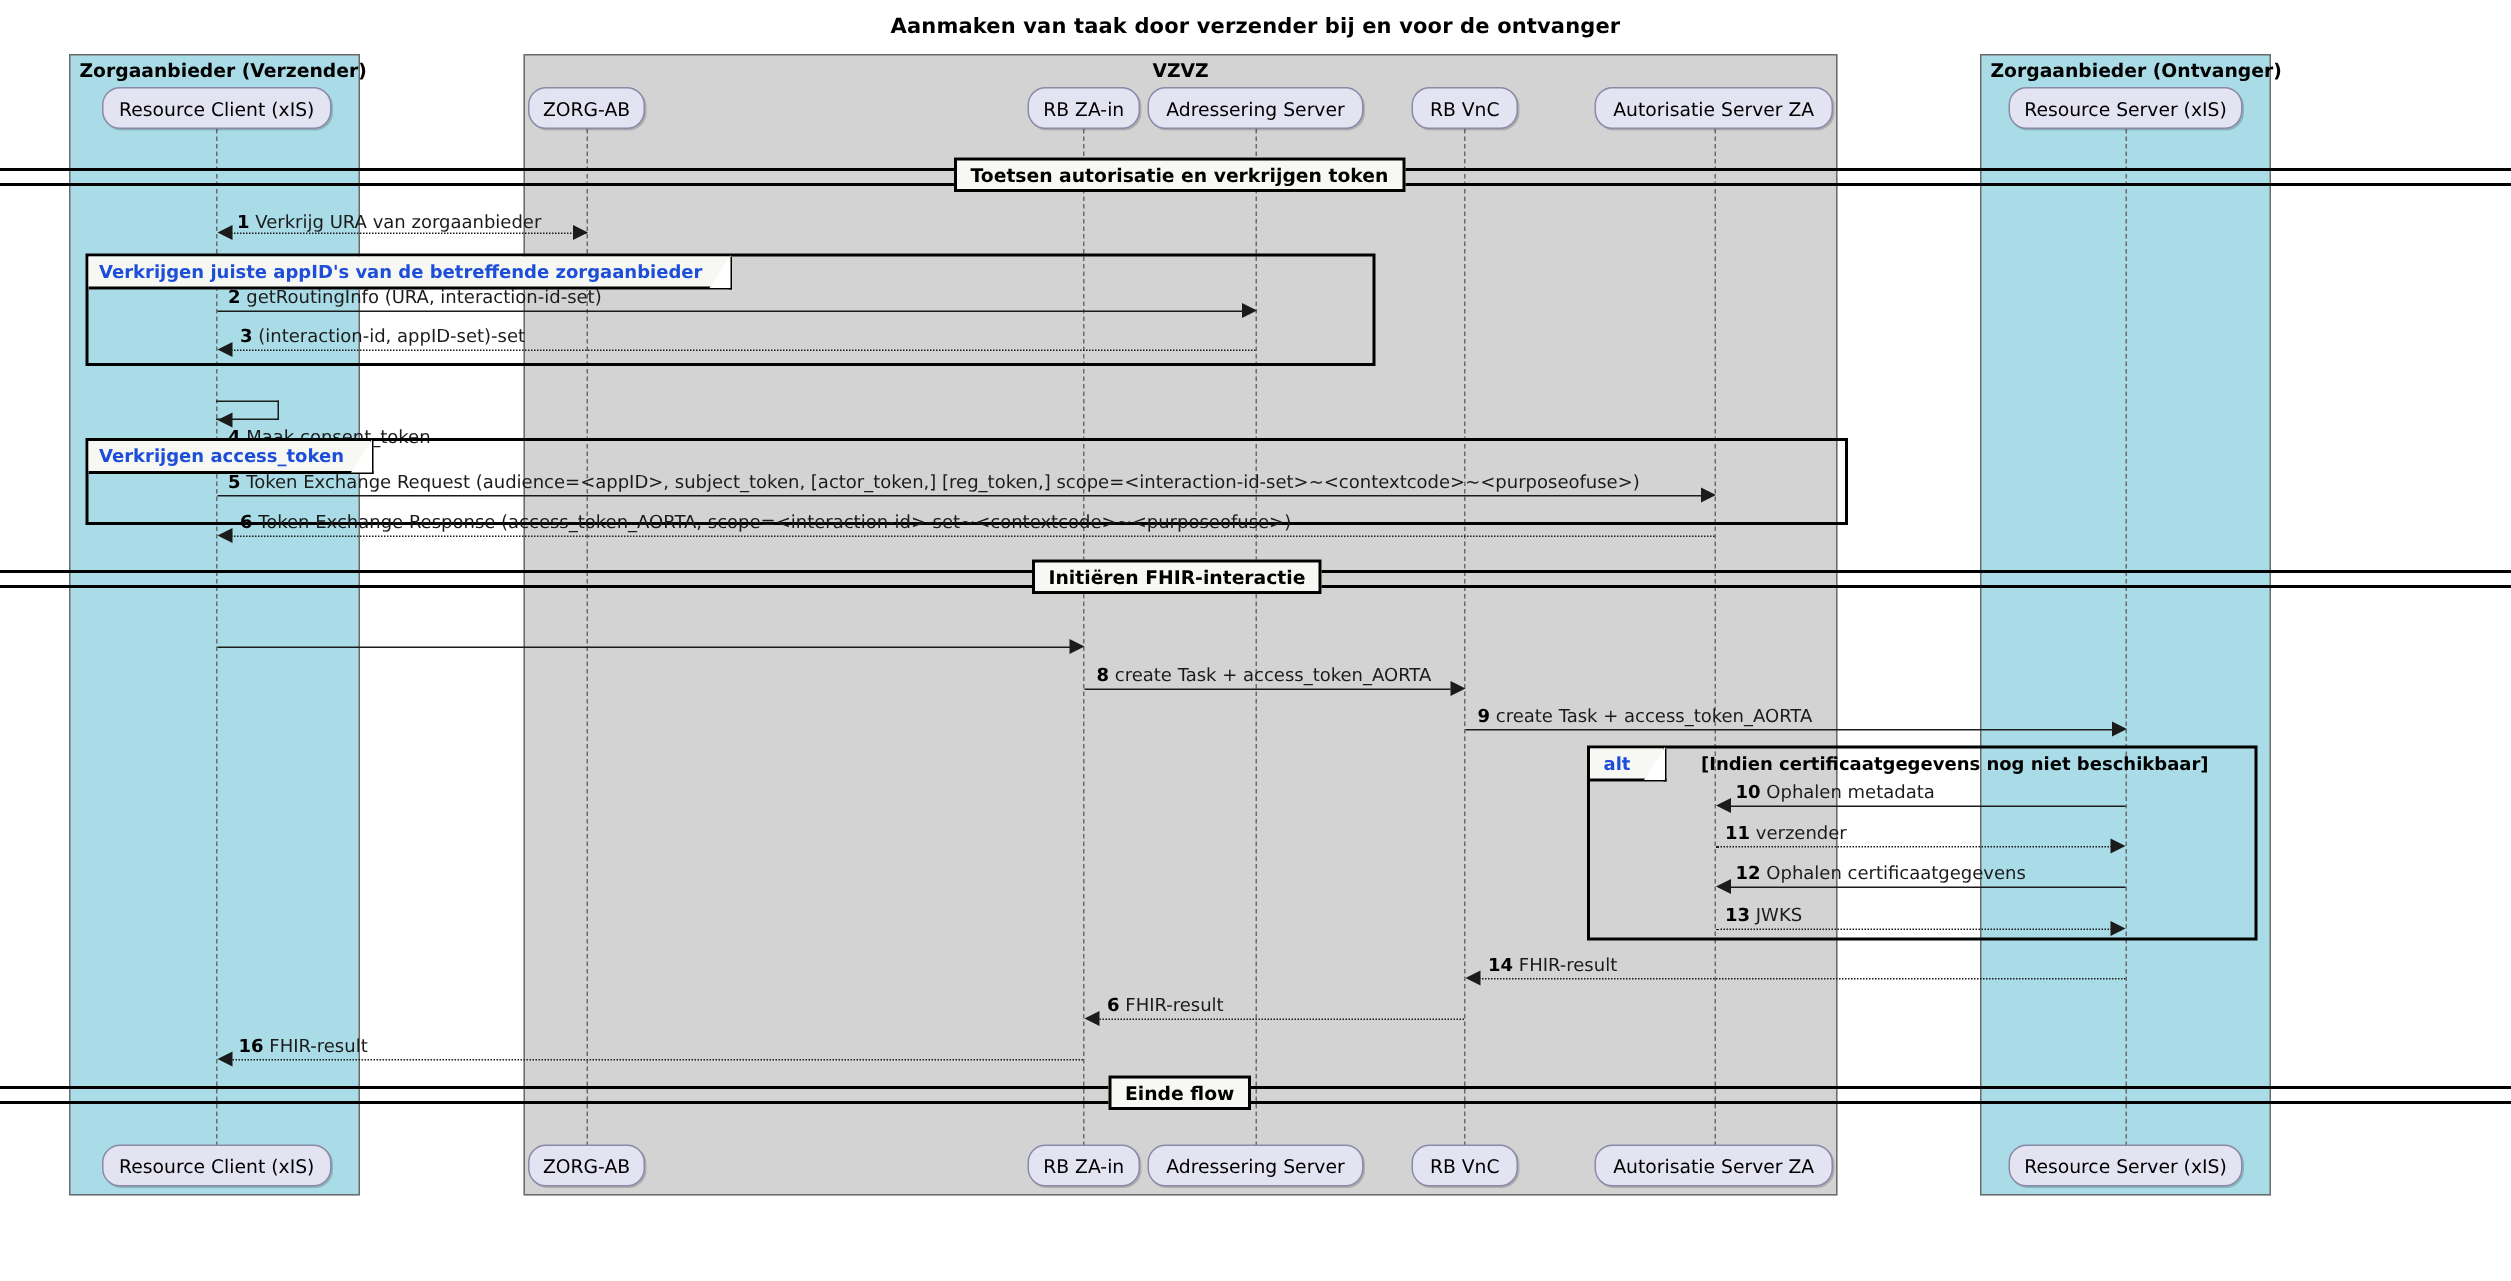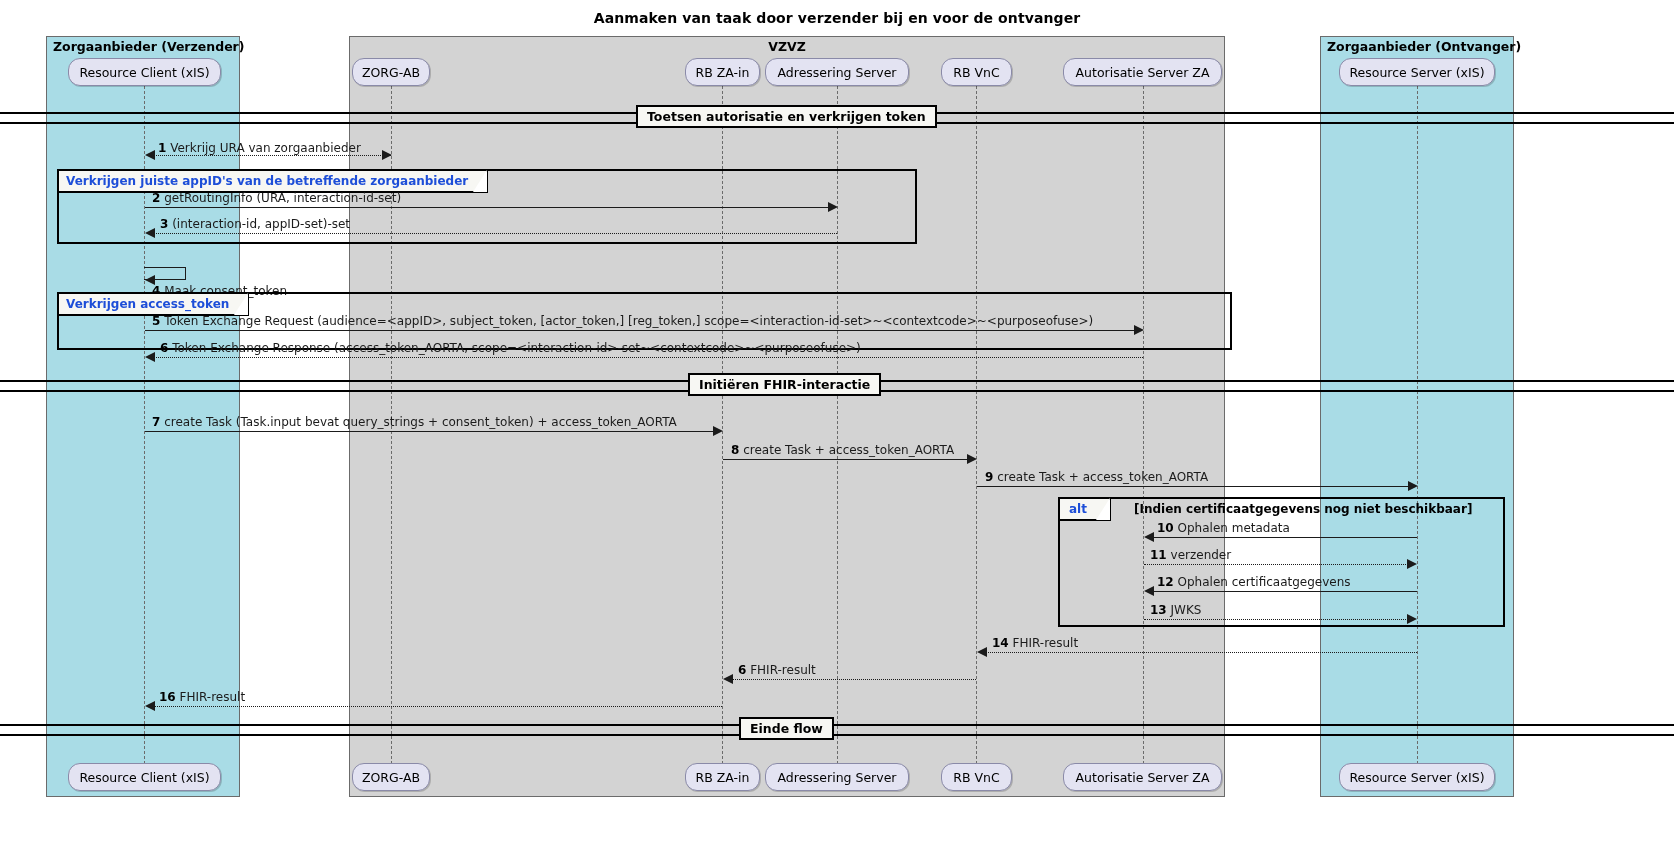--- a/index.html
+++ b/index.html
@@ -195,24 +195,20 @@
   <div class="abs msg-label" style="left:160px;top:341px;">
     <b>6</b>
     <span>Token Exchange Response (access_token_AORTA, scope=&lt;interaction-id&gt;-set~&lt;contextcode&gt;~&lt;purposeofuse&gt;)</span>
   </div>
   <div class="abs msg-line dotted" style="left:148px;top:357px;width:995px;"></div>
   <div class="abs arrowhead arrow-left" style="left:145px;top:352px;"></div>
 
   <div class="abs divider-lines" style="top:380px;"></div>
   <div class="abs divider-label" style="left:688px;top:373px;">Initiëren FHIR-interactie</div>
 
-  <div class="abs msg-label" style="left:152px;top:415px;">
-    <b>7</b>
-    <span>create Task (Task.input bevat query_strings + consent_token) + access_token_AORTA</span>
-  </div>
   <div class="abs msg-line" style="left:145px;top:431px;width:569px;"></div>
   <div class="abs arrowhead arrow-right" style="left:713px;top:426px;"></div>
 
   <div class="abs msg-label" style="left:731px;top:443px;">
     <b>8</b>
     <span>create Task + access_token_AORTA</span>
   </div>
   <div class="abs msg-line" style="left:723px;top:459px;width:244px;"></div>
   <div class="abs arrowhead arrow-right" style="left:967px;top:454px;"></div>
 

